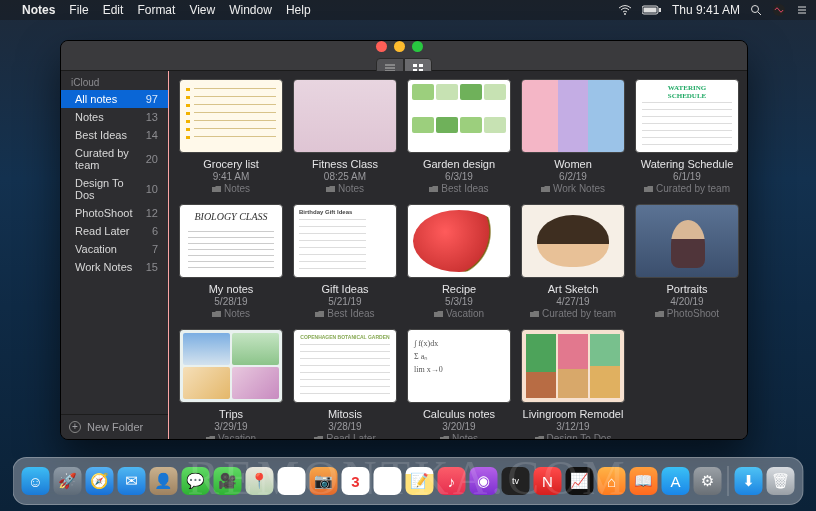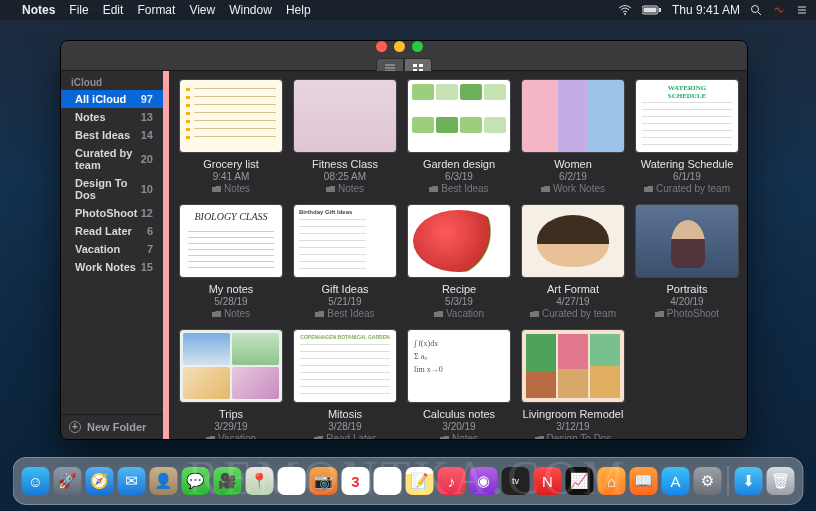--- a/index.html
+++ b/index.html
@@ -52,24 +52,23 @@
 .search {
   display:flex; align-items:center; gap:12px;
   background:#444447; border:1px solid #2a2a2a; border-radius:4px;
   height:20px; width:110px; padding:0 6px; color:#999; font-size:11px;
 }
 .search svg{flex-shrink:0;}
 .search input{ background:transparent; border:none; outline:none; color:#ccc; width:100%; font-size:11px;}
 
 .body { flex:1; display:flex; overflow:hidden; }
 .sidebar {
-  width:108px; background:#2d2d30; border-right:6px solid #fca5a5;
+  width:108px; background:#2d2d30; border-right:1px solid #fca5a5;
   display:flex; flex-direction:column; font-size:11px;
   position:relative;
-  font-weight:bold;
 }
 .sb-header { padding:6px 10px 2px; color:#8c8c90; font-size:10px; }
 .sb-item {
   display:flex; align-items:center; justify-content:space-between;
   padding:3px 10px 3px 14px; color:#d8d8d8; cursor:default;
 }
 .sb-item .count { color:#8c8c90; }
 .sb-item.selected { background:#0a66d6; color:#fff; }
 .sb-item.selected .count { color:#dbe9fb; }
 .sb-footer {
@@ -315,21 +314,21 @@
         </svg>
       <input placeholder="Search" style="">
     </div>
   </div>
 
   <div class="body">
     <div class="sidebar">
       <div class="sb-header">iCloud</div>
       <div id="sb-list">
           <div class="sb-item selected">
-            <span>All iCloud</span>
+            <span>All notes</span>
             <span class="count">97</span>
           </div>
           <div class="sb-item">
             <span>Notes</span>
             <span class="count">13</span>
           </div>
           <div class="sb-item">
             <span>Best Ideas</span>
             <span class="count">14</span>
           </div>
@@ -434,21 +433,21 @@
           <div class="card">
             <div class="thumb recipe"></div>
             <div class="title">Recipe</div>
             <div class="date">5/3/19</div>
             <div class="folder"><svg width="9" height="8">
                 <path d="M0 2h3l1-1h5v6H0z" fill="#777"></path>
               </svg>Vacation</div>
           </div>
           <div class="card">
             <div class="thumb art"></div>
-            <div class="title">Art Format</div>
+            <div class="title">Art Sketch</div>
             <div class="date">4/27/19</div>
             <div class="folder"><svg width="9" height="8">
                 <path d="M0 2h3l1-1h5v6H0z" fill="#777"></path>
               </svg>Curated by team</div>
           </div>
           <div class="card">
             <div class="thumb port"></div>
             <div class="title">Portraits</div>
             <div class="date">4/20/19</div>
             <div class="folder"><svg width="9" height="8">

